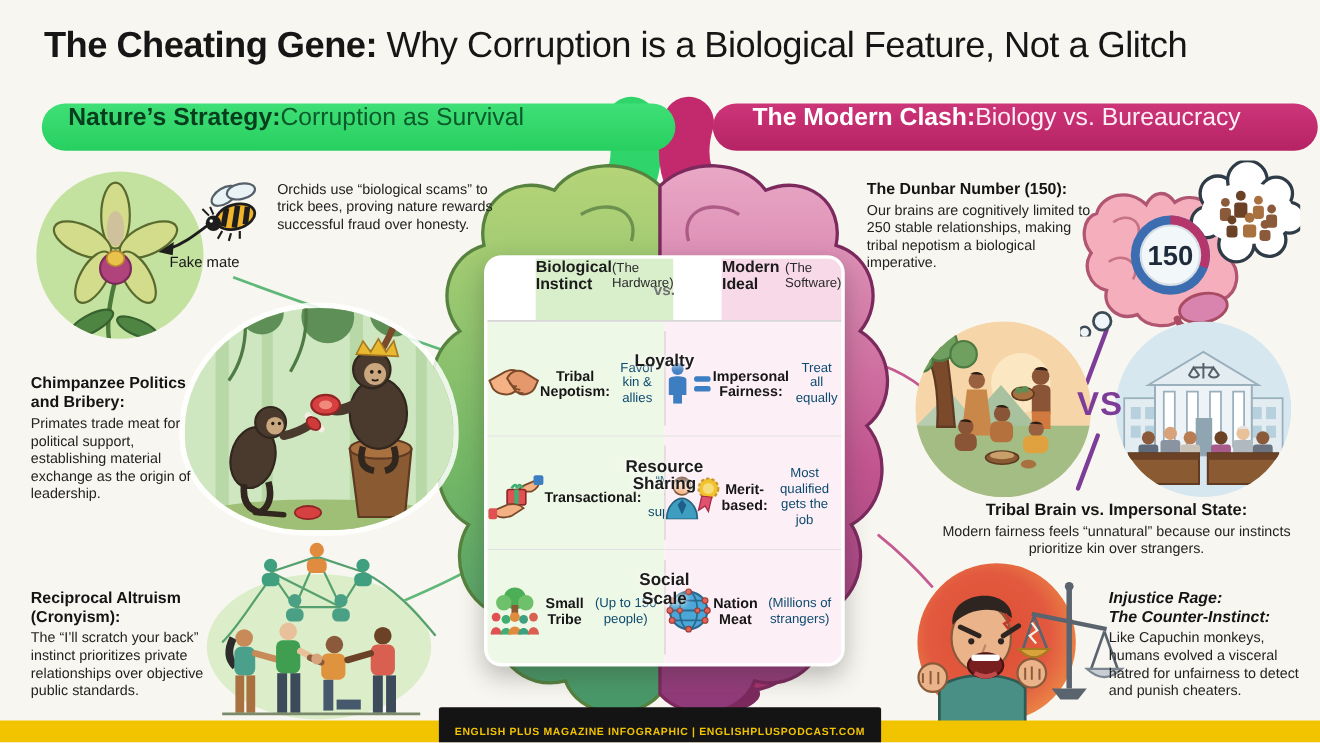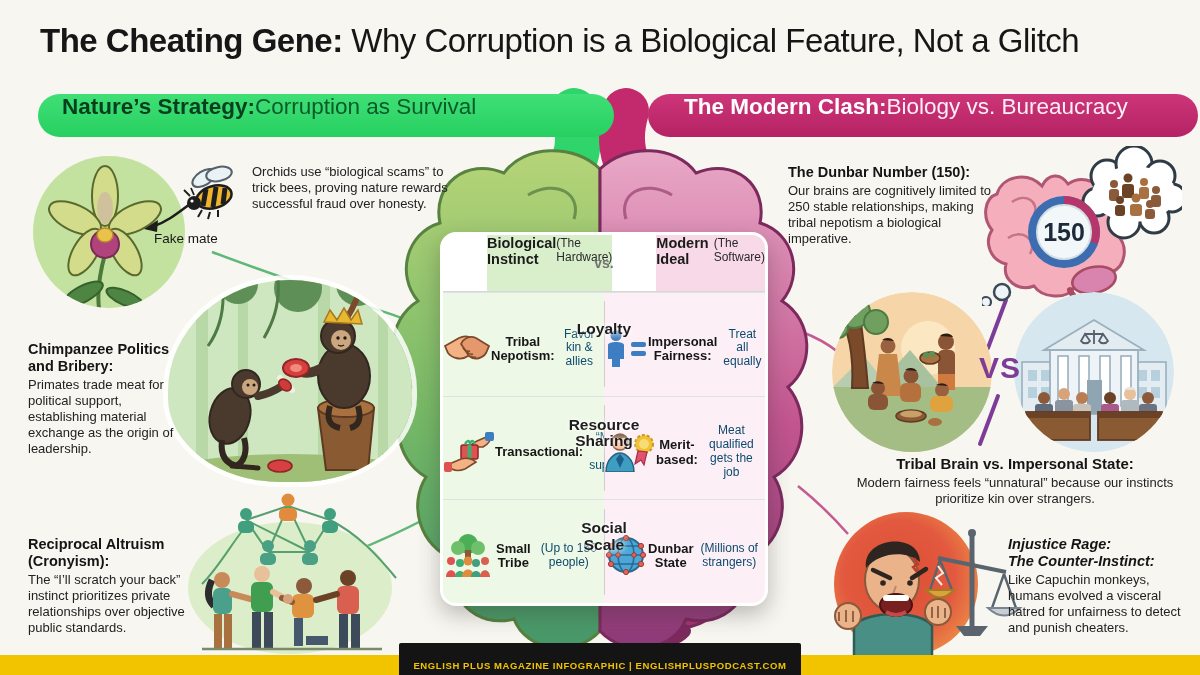--- a/index.html
+++ b/index.html
@@ -350,21 +350,21 @@
           <circle cx="16" cy="10" r="8" fill="#f4b183" stroke="#7a4a2b" stroke-width="1.5"></circle>
           <path d="M8,6 a9,7 0 0 1 16,0 Z" fill="#6b4a33"></path>
           <path d="M2,40 C2,26 12,21 16,21 C20,21 30,26 30,40 Z" fill="#3d9ec2" stroke="#23617c" stroke-width="1.5"></path>
           <path d="M16,22 L12,27 L16,36 L20,27 Z" fill="#1f5d8a"></path>
           <circle cx="40" cy="12" r="9" fill="#f2c12e" stroke="#c9972a" stroke-width="2" stroke-dasharray="3 2"></circle>
           <circle cx="40" cy="12" r="5" fill="#f7dd7a"></circle>
           <path d="M34,19 L31,32 L37,28 L40,33 L43,20 Z" fill="#e05270" stroke="#a82c48" stroke-width="1.2"></path>
         </svg>
           </div>
         <div class="cell-title">Merit-based:</div>
-        <div class="cell-body">Meat qualified gets the job</div>
+        <div class="cell-body">Most qualified gets the job</div>
       </div>
       <div class="row-label">Resource Sharing</div>
     </div>
 
     <div class="crow">
       <div class="ccell lft">
         <div class="icon-slot">
             <svg width="50" height="44" viewBox="0 0 50 44">
           <circle cx="25" cy="11" r="10" fill="#4cae57"></circle>
           <circle cx="15" cy="15" r="7" fill="#6fc06a"></circle>
@@ -400,21 +400,21 @@
                 <circle cx="37" cy="13" r="2.6"></circle>
             <circle cx="5" cy="22" r="2.6"></circle>
                 <circle cx="39" cy="22" r="2.6"></circle>
             <circle cx="7" cy="31" r="2.6"></circle>
                 <circle cx="37" cy="31" r="2.6"></circle>
             <circle cx="14" cy="22" r="2.3"></circle>
                 <circle cx="30" cy="22" r="2.3"></circle>
           </g>
         </svg>
           </div>
-        <div class="cell-title">Dunbar State</div>
+        <div class="cell-title">Nation Meat</div>
         <div class="cell-body">(Millions of strangers)</div>
       </div>
       <div class="row-label">Social Scale</div>
     </div>
   </div>
 
   <div class="abs tb" style="left:788px;top:164px;width:212px;">
     <div class="tb-title">The Dunbar Number (150):</div>
     <div class="tb-body">Our brains are cognitively limited to 250 stable relationships, making tribal nepotism a biological imperative.</div>
   </div>

